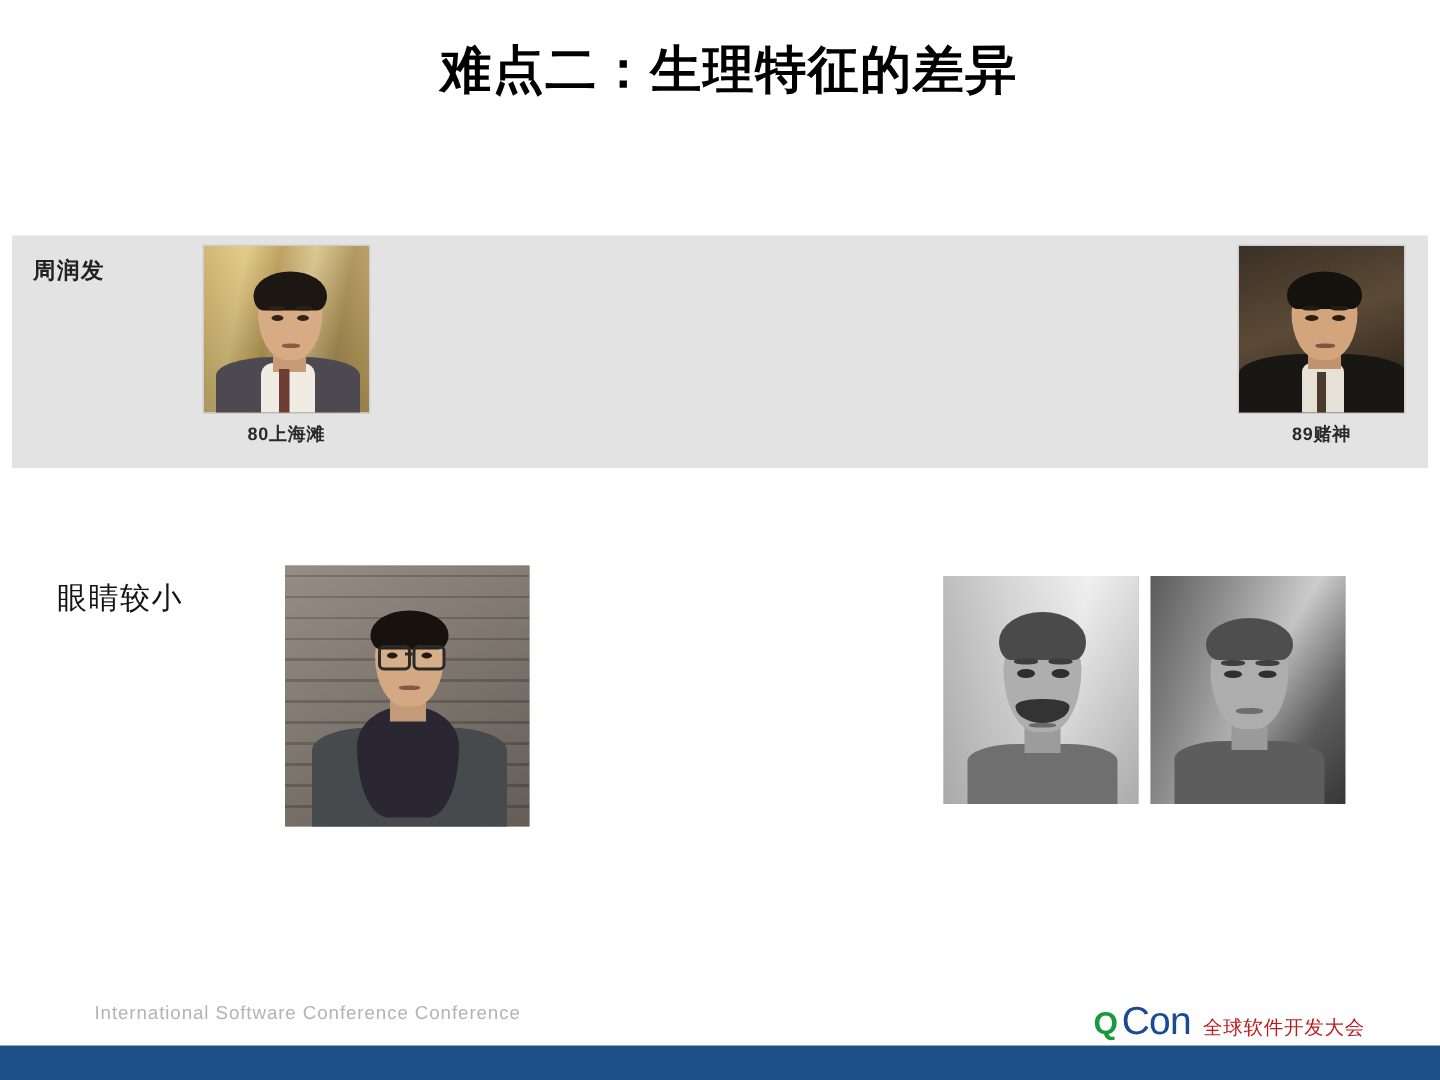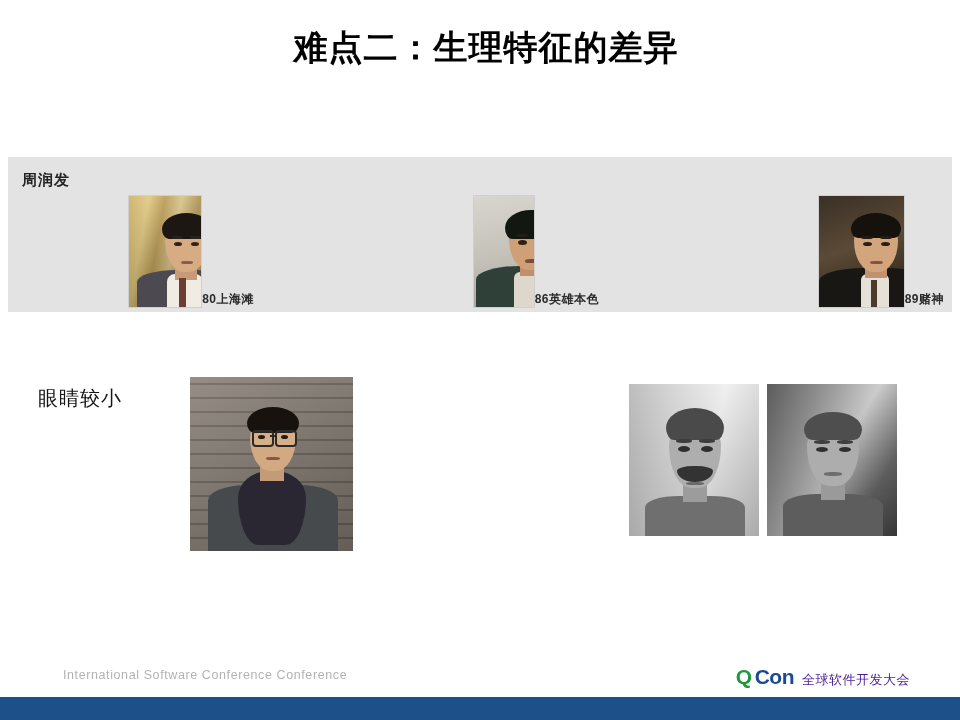--- a/index.html
+++ b/index.html
@@ -66,22 +66,22 @@
     top: 6px;
     width: 816px;
     height: 145px;
     display: flex;
     flex-direction: row;
     justify-content: space-between;
   }
   .strip-item {
     width: 126px;
     display: flex;
-    flex-direction: row;
-    align-items: flex-end;
+    flex-direction: column;
+    align-items: center;
   }
   .strip-photo {
     width: 112px;
     height: 113px;
     position: relative;
     overflow: hidden;
     border: 1px solid #cfcfcf;
     box-sizing: border-box;
   }
   .strip-caption {
@@ -153,28 +153,28 @@
     display: flex;
     align-items: baseline;
     gap: 5px;
   }
   .logo-q {
     font-size: 21px;
     font-weight: bold;
     letter-spacing: -0.5px;
   }
   .logo-cn {
-    font-size: 21px;
-    font-weight: bold;
+    font-size: 26px;
+    font-weight: normal;
     letter-spacing: -0.5px;
     margin-left: -2px;
   }
   .logo-cn-text {
     font-size: 13px;
-    color: #4c1d95;
+    color: #b91c1c;
     letter-spacing: 0.5px;
     margin-left: 3px;
   }
   .bottom-bar {
     position: absolute;
     left: 0;
     bottom: 0;
     width: 960px;
     height: 23px;
   }
@@ -227,36 +227,20 @@
           <div class="brow" style="left:43px;top:40px;width:11px;height:3px;background:#2a211a;"></div>
           <div class="brow" style="left:61px;top:40px;width:11px;height:3px;background:#2a211a;"></div>
           <div class="eye" style="left:45px;top:46px;width:8px;height:4px;background:#31231a;"></div>
           <div class="eye" style="left:62px;top:46px;width:8px;height:4px;background:#31231a;"></div>
           <div class="mouth" style="left:52px;top:65px;width:12px;height:3px;background:#8e5a48;"></div>
           <div class="neck" style="left:50px;top:82px;width:7px;height:30px;background:#6d3e33;"></div>
         </div>
         <div class="strip-caption">80上海滩</div>
       </div>
 
-      <div class="strip-item">
-        <div class="strip-photo">
-          <div class="ph-bg" style="background:linear-gradient(170deg,#d9d6cf 0%,#c3c0b8 55%,#a7a49c 100%);"></div>
-          <div class="torso" style="left:2px;top:70px;width:108px;height:48px;background:#2f4038;"></div>
-          <div class="torso" style="left:40px;top:76px;width:32px;height:42px;background:#ddd8cb;border-radius:6px 6px 0 0;"></div>
-          <div class="neck" style="left:46px;top:60px;width:22px;height:20px;background:#c08f6b;"></div>
-          <div class="face" style="left:35px;top:22px;width:44px;height:52px;background:#cf9f76;"></div>
-          <div class="hair" style="left:31px;top:14px;width:52px;height:29px;background:#131712;"></div>
-          <div class="brow" style="left:42px;top:38px;width:12px;height:3px;background:#241c15;"></div>
-          <div class="brow" style="left:61px;top:38px;width:12px;height:3px;background:#241c15;"></div>
-          <div class="eye" style="left:44px;top:44px;width:9px;height:5px;background:#2b1f16;"></div>
-          <div class="eye" style="left:62px;top:44px;width:9px;height:5px;background:#2b1f16;"></div>
-          <div class="mouth" style="left:51px;top:63px;width:13px;height:4px;background:#7c4b3c;"></div>
-        </div>
-        <div class="strip-caption">86英雄本色</div>
-      </div>
 
       <div class="strip-item">
         <div class="strip-photo">
           <div class="ph-bg" style="background:linear-gradient(160deg,#3a3026 0%,#5b4a36 45%,#241d16 100%);"></div>
           <div class="torso" style="left:0px;top:72px;width:112px;height:46px;background:#191714;"></div>
           <div class="torso" style="left:42px;top:78px;width:28px;height:40px;background:#e6e1d6;border-radius:6px 6px 0 0;"></div>
           <div class="neck" style="left:46px;top:62px;width:22px;height:20px;background:#c1926d;"></div>
           <div class="face" style="left:35px;top:24px;width:44px;height:52px;background:#d2a57c;"></div>
           <div class="hair" style="left:32px;top:17px;width:50px;height:25px;background:#15110d;"></div>
           <div class="brow" style="left:42px;top:40px;width:12px;height:3px;background:#241c14;"></div>

